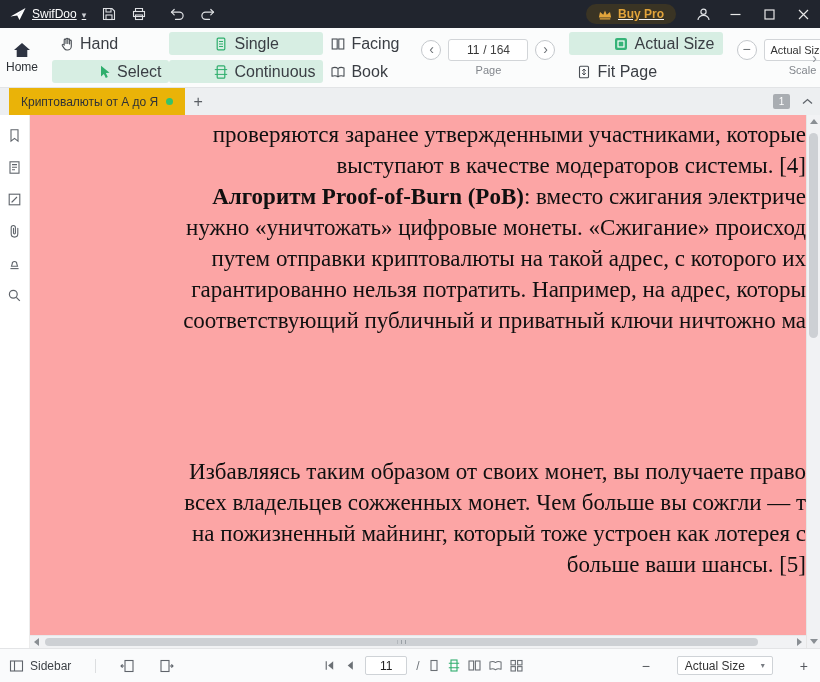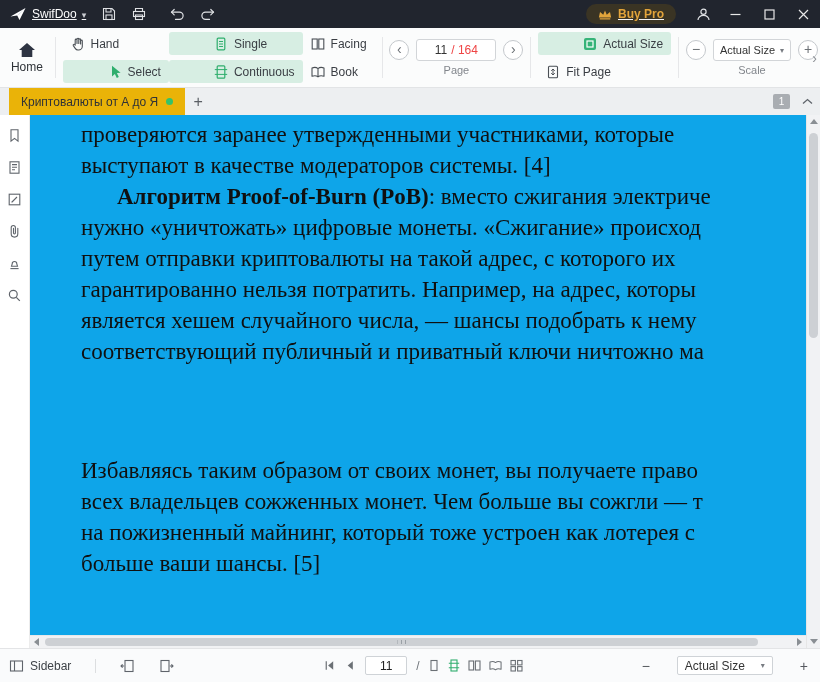--- a/index.html
+++ b/index.html
@@ -18,21 +18,21 @@
   .buypro { display:flex; align-items:center; gap:6px; background:#3a3424; border-radius:11px; padding:3px 12px; margin-right:12px; cursor:pointer; }
   .buypro .bp-label { color:#e2a43b; font-size:12px; font-weight:bold; }
   .win-btn { width:34px; height:28px; display:flex; align-items:center; justify-content:center; }
 
   
   .ribbon { flex:0 0 60px; background:#fbfcfc; border-bottom:1px solid #e2e4e6; display:flex; align-items:center; padding:0 2px 0 6px; position:relative; }
   .home-group { width:54px; display:flex; flex-direction:column; align-items:center; gap:2px; cursor:pointer; }
   .home-group .lbl { font-size:12px; color:#2e3237; }
   .vdiv { width:1px; align-self:stretch; margin:9px 7px; background:#e6e7e9; }
   .rcol { display:flex; flex-direction:column; gap:5px; }
-  .rbtn { display:flex; align-items:center; gap:6px; height:23px; padding:0 8px; border-radius:3px; font-size:12px; color:#3a3e44; white-space:nowrap; cursor:pointer; }
+  .rbtn { display:flex; align-items:center; gap:6px; height:23px; padding:0 8px; border-radius:3px; font-size:16px; color:#3a3e44; white-space:nowrap; cursor:pointer; }
   .rbtn.active { background:#d7eee3;padding-left:45px; }
   .rgroup { display:flex; flex-direction:column; align-items:center; gap:3px; }
   .rrow { display:flex; align-items:center; gap:7px; }
   .circle-btn { width:20px; height:20px; border:1px solid #c4c8cc; border-radius:50%; display:flex; align-items:center; justify-content:center; color:#6b7075; font-size:14px; line-height:1; background:#fff; cursor:pointer; padding-bottom:2px; }
   .page-input { width:80px; height:22px; border:1px solid #d2d5d8; border-radius:3px; background:#fff; display:flex; align-items:center; justify-content:center; gap:4px; font-size:12px; color:#333; }
   .group-lbl { font-size:11px; color:#82868c; }
   .scale-select { width:78px; height:22px; border:1px solid #d2d5d8; border-radius:3px; background:#fff; display:flex; align-items:center; justify-content:space-between; padding:0 6px; font-size:11px; color:#333; cursor:pointer; }
   .scale-caret { font-size:8px; color:#787c82; }
   .ribbon-more { position:absolute; right:3px; top:50%; transform:translateY(-50%); color:#8d9196; font-size:14px; cursor:pointer; }
 
@@ -42,25 +42,25 @@
   .tab-dot { width:7px; height:7px; border-radius:50%; background:#35c26a; }
   .tab-add { width:26px; height:27px; display:flex; align-items:center; justify-content:center; font-size:16px; color:#5a5e64; cursor:pointer; }
   .tab-right { margin-left:auto; display:flex; align-items:center; gap:12px; padding-right:7px; }
   .page-badge { min-width:17px; height:15px; background:#a9adb2; color:#fff; font-size:10px; border-radius:2px; display:flex; align-items:center; justify-content:center; padding:0 4px; }
   .collapse-btn { display:flex; align-items:center; cursor:pointer; }
 
   
   .main { flex:1 1 auto; display:flex; overflow:hidden; background:#fff; }
   .side-icons { flex:0 0 30px; border-right:1px solid #ececec; display:flex; flex-direction:column; align-items:center; padding-top:13px; gap:17px; background:#fff; }
   .side-icons .sicon { display:flex; cursor:pointer; }
-  .doc-area { flex:1 1 auto; position:relative; overflow:hidden; background:#0ea5e9; }
+  .doc-area { flex:1 1 auto; position:relative; overflow:hidden; background:#fca5a5;text-align:right; }
   .doc-text { font-family:"Liberation Serif",serif; font-size:23px; color:#101010; padding:4px 0 0 51px; white-space:nowrap; line-height:31px; }
   .indent { padding-left:36px; }
   .b { font-weight:bold;font-family:Liberation Serif, serif; }
-  .para3 { margin-top:88px; }
+  .para3 { margin-top:120px; }
 
   .hscroll { position:absolute; left:0; right:0; bottom:0; height:13px; background:#f1f2f4; border-top:1px solid #e7e8ea; }
   .hthumb { position:absolute; left:15px; right:48px; top:2px; bottom:2px; background:#cdd0d4; border-radius:5px; }
   .hthumb::after { content:""; position:absolute; left:50%; top:2px; bottom:2px; width:9px; transform:translateX(-50%);
     background:repeating-linear-gradient(90deg,#9aa0a6 0 1px,transparent 1px 4px); }
   .h-arrow { position:absolute; top:0; width:13px; height:12px; display:flex; align-items:center; justify-content:center; }
   .h-arrow.left { left:0; } .h-arrow.right { right:0; }
 
   .vscroll { flex:0 0 14px; background:#f1f2f4; border-left:1px solid #e6e6e6; position:relative; display:flex; flex-direction:column; }
   .v-arrow { height:13px; display:flex; align-items:center; justify-content:center; }
@@ -228,21 +228,21 @@
       </div>
     </div>
 
     <div class="vdiv"></div>
 
     <div class="rgroup">
       <div class="rrow">
         <span class="circle-btn">‹</span>
         <span class="page-input">
           <span>11</span>
-          <span style="color:#ef4444;">/ 164</span>
+          <span style="color:#404040;">/ 164</span>
         </span>
         <span class="circle-btn">›</span>
       </div>
       <span class="group-lbl">Page</span>
     </div>
 
     <div class="vdiv"></div>
 
     <div class="rcol">
       <div class="rbtn active">
@@ -339,21 +339,20 @@
     </div>
 
     <div class="doc-area">
       <div class="doc-text">
         <div>проверяются заранее утвержденными участниками, которые</div>
         <div>выступают в качестве модераторов системы. [4]</div>
         <div class="indent"><span class="b">Алгоритм Proof-of-Burn (PoB)</span><span>: вместо сжигания электриче</span></div>
         <div>нужно «уничтожать» цифровые монеты. «Сжигание» происход</div>
         <div>путем отправки криптовалюты на такой адрес, с которого их</div>
         <div>гарантированно нельзя потратить. Например, на адрес, которы</div>
-        <div>является хешем случайного числа, — шансы подобрать к нему</div>
         <div>соответствующий публичный и приватный ключи ничтожно ма</div>
         <div class="para3">
           <div>Избавляясь таким образом от своих монет, вы получаете право</div>
           <div>всех владельцев сожженных монет. Чем больше вы сожгли — т</div>
           <div>на пожизненный майнинг, который тоже устроен как лотерея с</div>
           <div>больше ваши шансы. [5]</div>
         </div>
       </div>
 
       <div class="hscroll">

